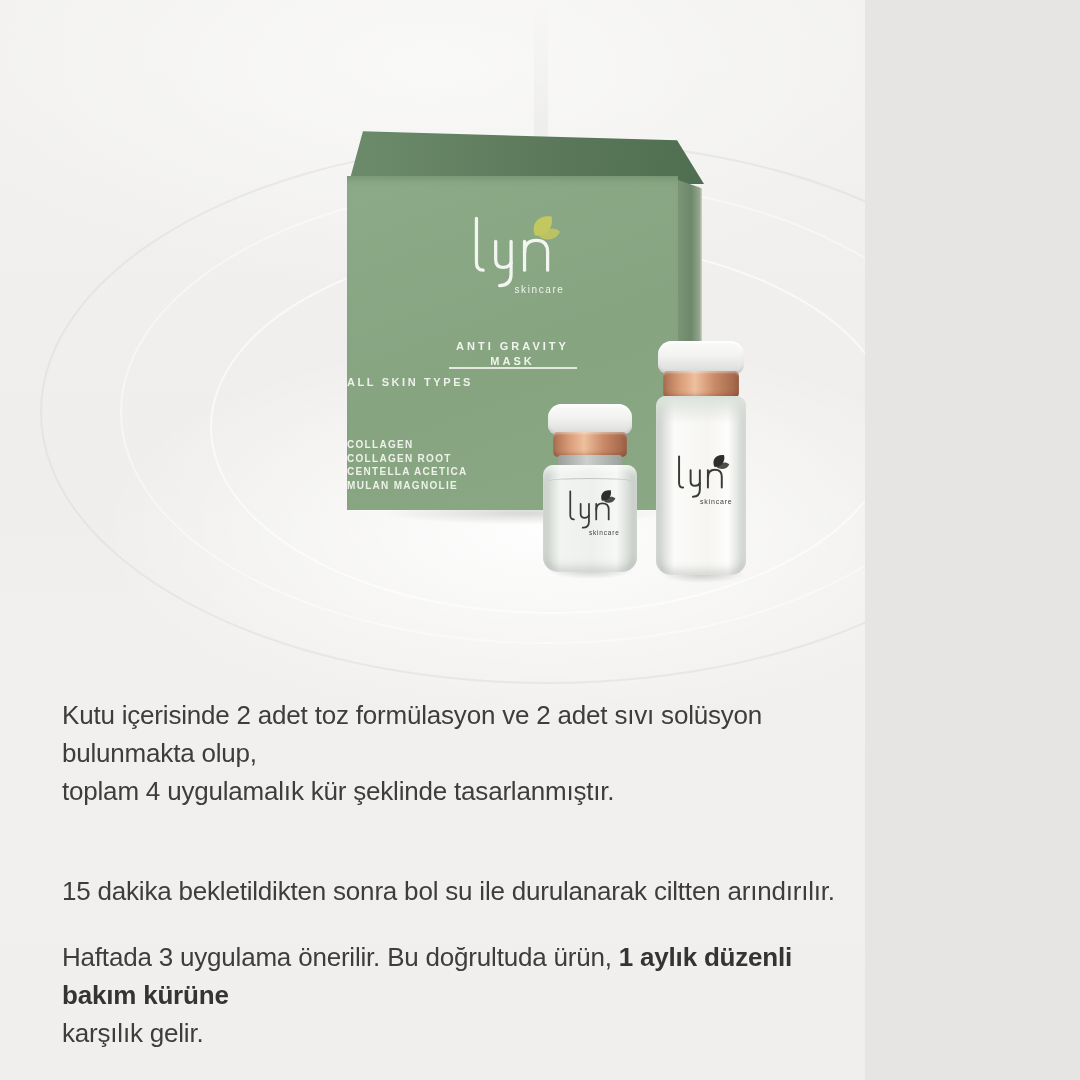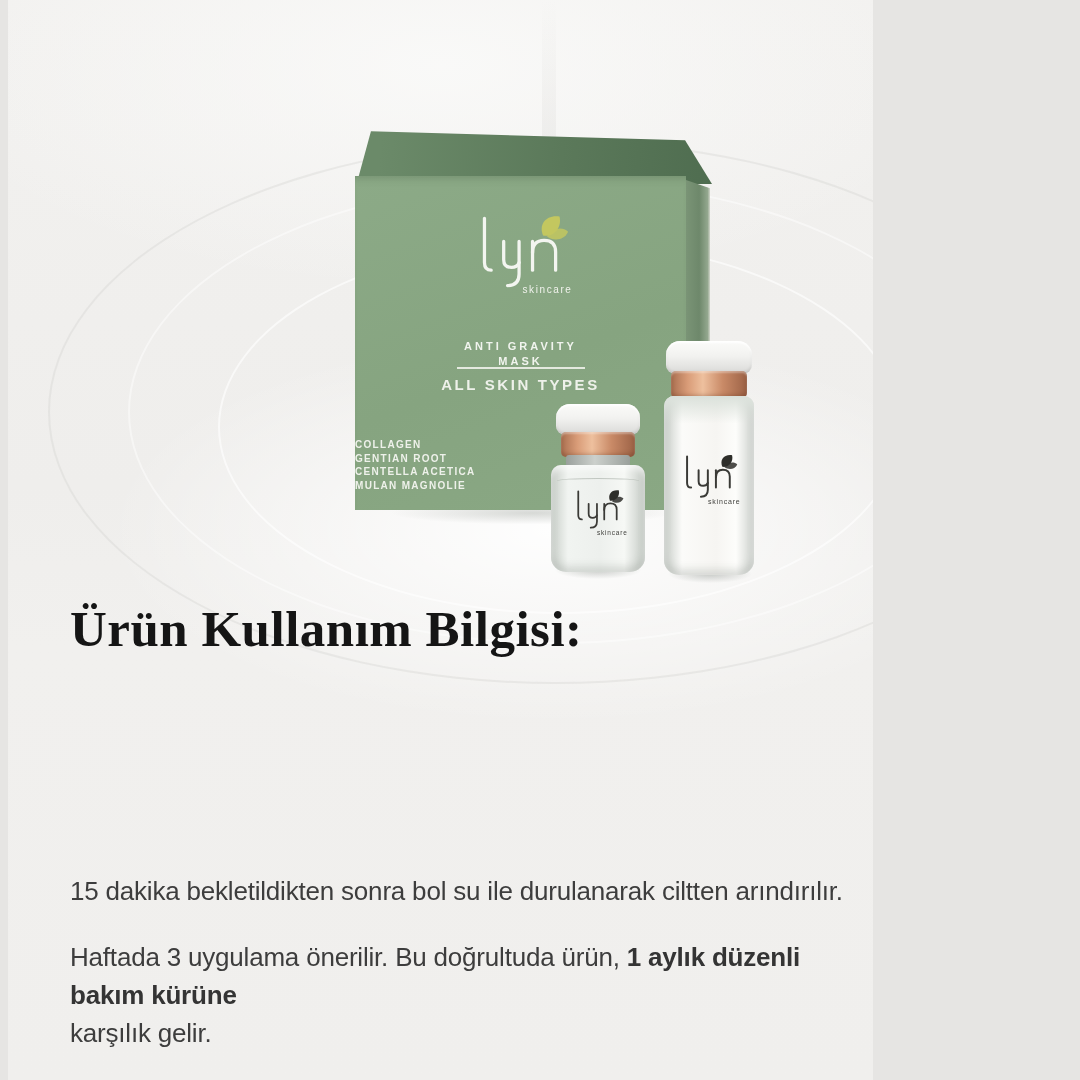--- a/index.html
+++ b/index.html
@@ -2,21 +2,20 @@
 <html><head>
 <meta charset="utf-8">
 <style>
   html,body{margin:0;padding:0;}
   body{font-family:"Liberation Sans","DejaVu Sans",sans-serif;background:#e6e5e3;}
   .canvas{position:relative;width:865px;height:1080px;overflow:hidden;
     background:
       radial-gradient(ellipse 620px 270px at 545px 530px, rgba(255,255,255,0.95), rgba(255,255,255,0) 72%),
       radial-gradient(ellipse 700px 300px at 50% 6%, rgba(250,250,249,0.9), rgba(250,250,249,0) 75%),
       linear-gradient(180deg,#f2f1ef 0%,#efeeec 45%,#f1f0ee 60%,#f0efed 100%);
-    margin-left: 8px;
   }
   
   .scene{position:absolute;inset:0;}
   .streak{position:absolute;left:534px;top:0;width:14px;height:520px;
     background:linear-gradient(180deg,rgba(255,255,255,0.0),rgba(223,222,220,0.55) 40%,rgba(255,255,255,0) 95%);}
   .ripple{position:absolute;border-radius:50%;border:2px solid rgba(255,255,255,0.45);}
   .ripple.r1{left:120px;top:180px;width:850px;height:460px;}
   .ripple.r2{left:40px;top:140px;width:1010px;height:540px;border-color:rgba(210,210,206,0.35);}
   .ripple.r3{left:210px;top:240px;width:680px;height:370px;border-color:rgba(255,255,255,0.6);}
 
@@ -33,22 +32,22 @@
     background:radial-gradient(ellipse closest-side,rgba(80,90,78,0.22),rgba(80,90,78,0) 72%);}
 
   .box-front .logo-wrap{position:absolute;left:0;right:0;top:38px;text-align:center;color:#f3f5f0;}
   .lyn-box{width:100px;height:74px;color:#f3f5f0;--leaf:#c3c75f;}
   .brand-sub{font-size:10px;letter-spacing:1.6px;color:#f0f2ec;margin-top:-8px;margin-left:54px;}
   .title-line{position:absolute;left:0;right:0;text-align:center;color:#f1f4ee;
     font-size:11px;font-weight:bold;letter-spacing:3px;}
   .t1{top:164px;} .t2{top:179px;}
   .rule{position:absolute;left:50%;transform:translateX(-50%);top:191px;width:128px;height:2px;
     background:rgba(244,246,240,0.85);}
-  .skin-type{position:absolute;left:0;right:0;top:200px;text-align:center;color:#eef1ea;
-    font-size:15px;font-weight:bold;letter-spacing:2.6px;}
+  .skin-type{position:absolute;left:0;right:0;top:200px;text-align:left;color:#eef1ea;
+    font-size:11px;font-weight:bold;letter-spacing:2.6px;}
   .ingredients{position:absolute;left:0;right:0;top:262px;text-align:left;color:#eef1ea;
     font-size:10px;font-weight:bold;letter-spacing:1.3px;line-height:13.5px;}
 
   
   .vial{position:absolute;}
   .cap{position:absolute;background:linear-gradient(180deg,#fbfbf9 0%,#f2f2f0 45%,#e0e0de 85%,#d6d6d4);
     border-radius:14px 14px 9px 9px;box-shadow:inset 0 2px 2px rgba(255,255,255,0.9),inset 0 -2px 3px rgba(0,0,0,0.10);}
   .seal{position:absolute;border-radius:5px;
     background:linear-gradient(90deg,#a96f50 0%,#d99c78 22%,#eec09e 42%,#c98a67 68%,#9c6246 100%);
     box-shadow:inset 0 2px 2px rgba(255,255,255,0.35),inset 0 -3px 4px rgba(90,40,20,0.30);}
@@ -132,21 +131,21 @@
             <use href="#lyn-logo"></use>
           </svg>
         <div class="brand-sub">skincare</div>
       </div>
       <div class="title-line t1">ANTI GRAVITY</div>
       <div class="title-line t2">MASK</div>
       <div class="rule"></div>
       <div class="skin-type">ALL SKIN TYPES</div>
       <div class="ingredients">
         <div>COLLAGEN</div>
-        <div>GENTIAN ROOT</div>
+        <div>COLLAGEN ROOT</div>
         <div>CENTELLA ACETICA</div>
         <div>MULAN MAGNOLIE</div>
       </div>
     </div>
 
     <div class="vial-shadow vs-l"></div>
     <div class="vial-shadow vs-s"></div>
 
     <div class="vial vial-large">
       <div class="cap"></div>
@@ -167,22 +166,25 @@
       <div class="glass">
         <div class="meniscus"></div>
         <svg class="vial-logo">
             <use href="#lyn-logo"></use>
           </svg>
         <div class="vial-sub">skincare</div>
       </div>
     </div>
   </div>
 
-  <h1 class="heading">Ürün Kullanım Bilgisi:</h1>
 
+  <p class="para p1">
+    <span>Kutu içerisinde 2 adet toz formülasyon ve 2 adet sıvı solüsyon bulunmakta olup,</span><br>
+    <span>toplam 4 uygulamalık kür şeklinde tasarlanmıştır.</span>
+  </p>
 
   <p class="para p2">
     <br>
     <br>
     <span>15 dakika bekletildikten sonra bol su ile durulanarak ciltten arındırılır.</span>
   </p>
 
   <p class="para p3">
     <span>Haftada 3 uygulama önerilir. Bu doğrultuda ürün,</span>
     <span class="bold">1 aylık düzenli bakım kürüne</span><br>

